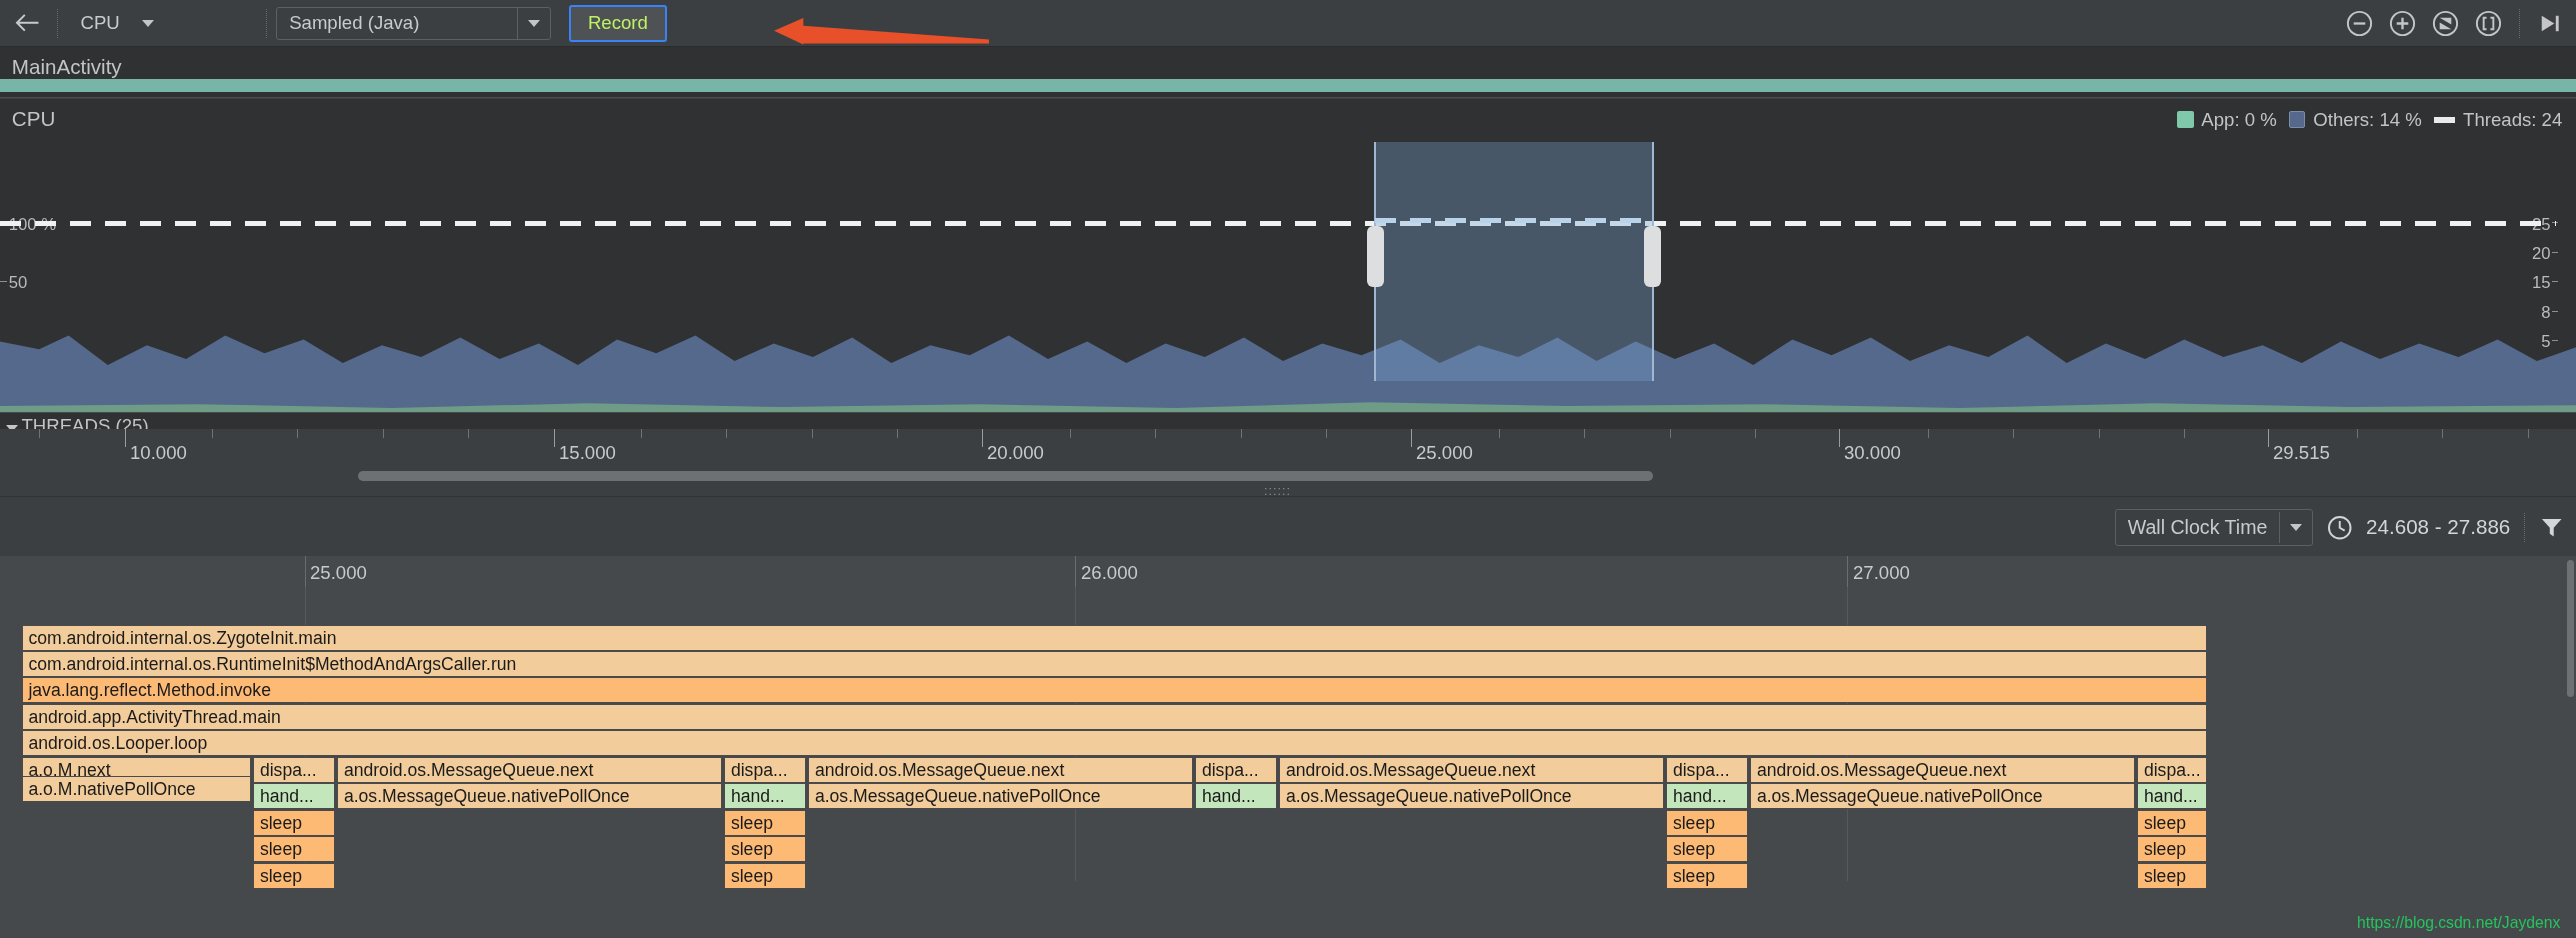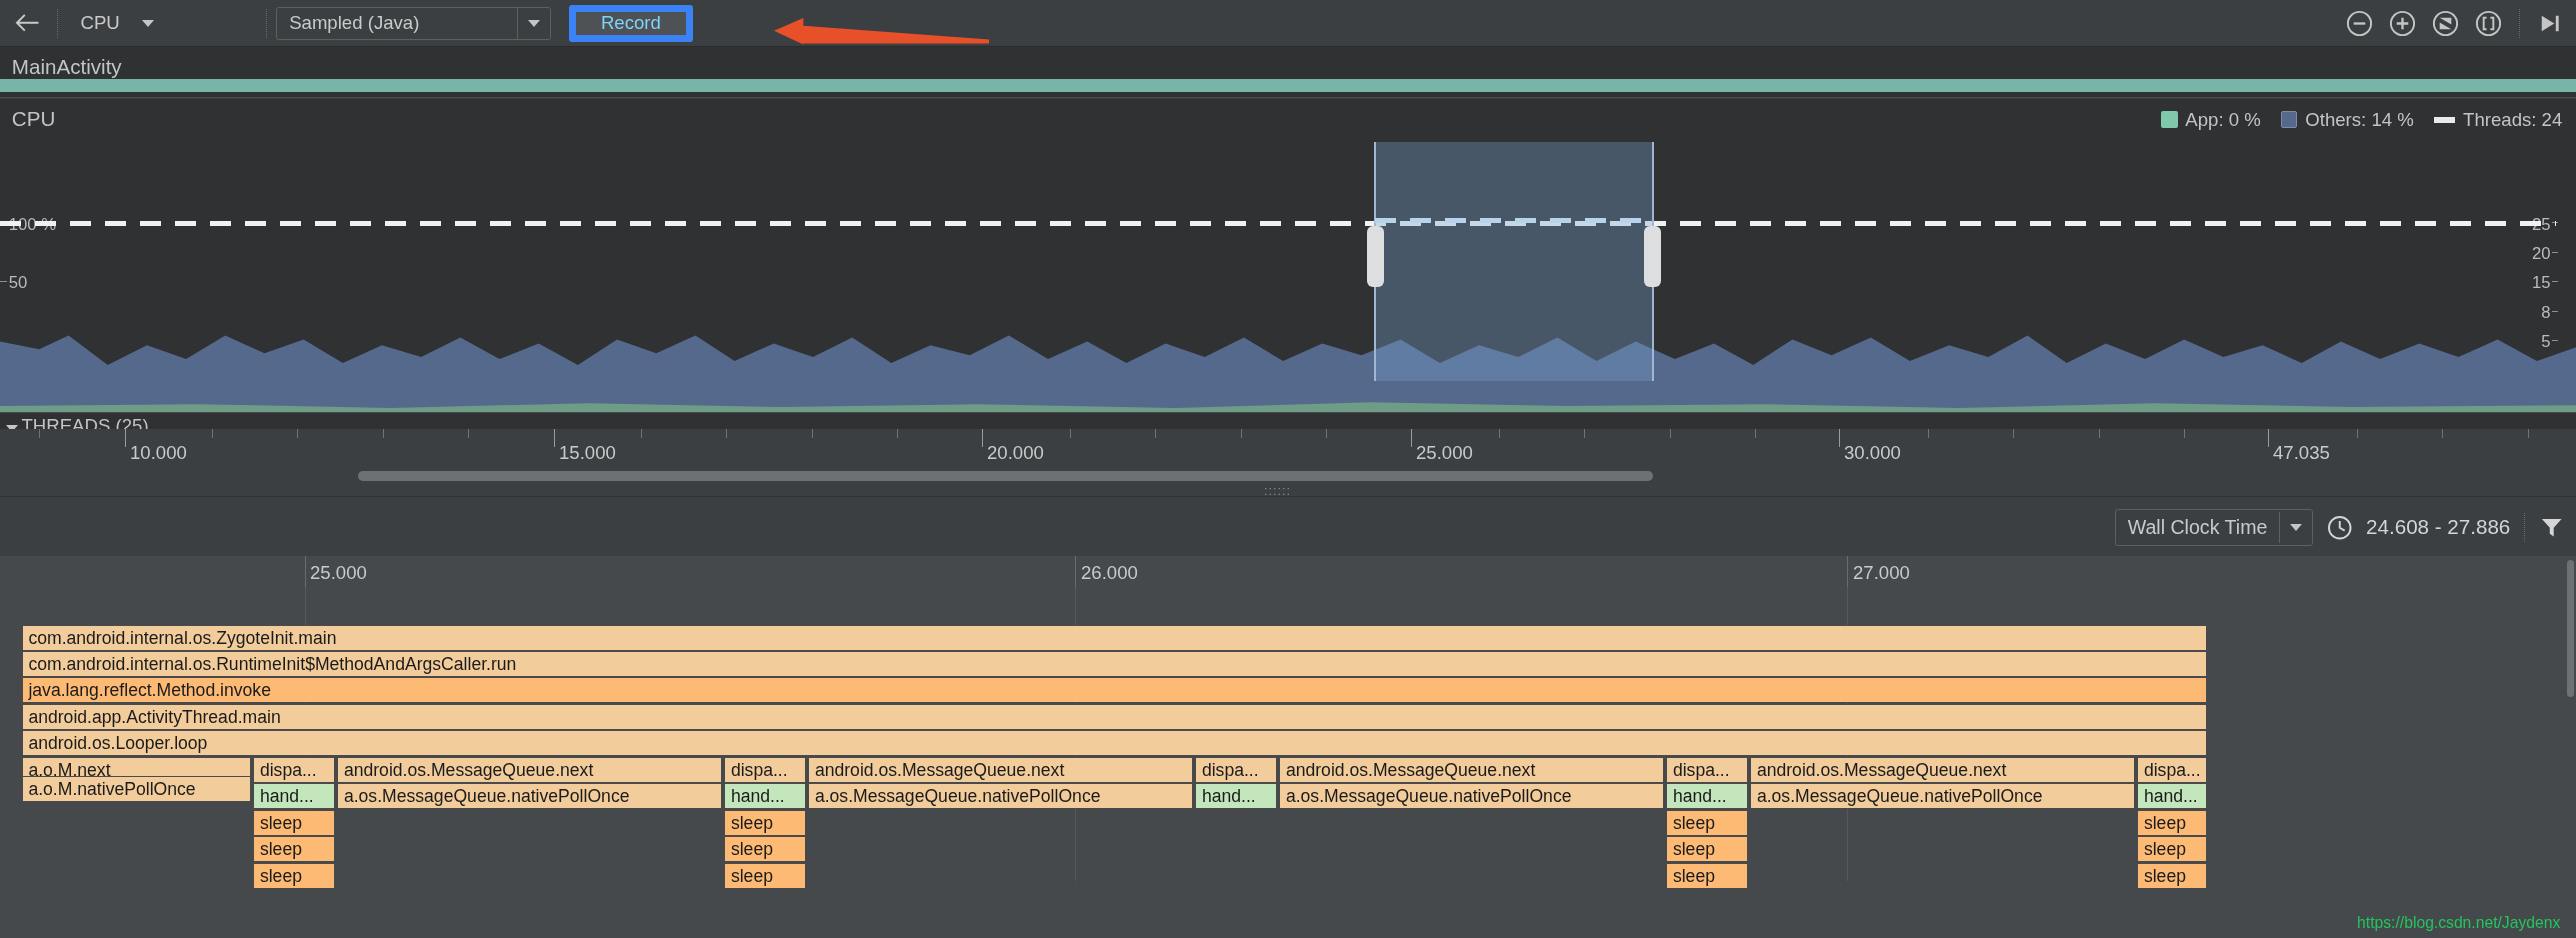--- a/index.html
+++ b/index.html
@@ -36,23 +36,23 @@
   .combo .combo-arrow {
     width: 33px; height: 31px; border-left: 1px solid #5e6060;
     display: flex; align-items: center; justify-content: center;
   }
   .caret { width: 0; height: 0; border-left: 6.9px solid transparent; border-right: 6.9px solid transparent; border-top: 7.8px solid #c3c5c6; }
   #combo-cpu { width: 194px; margin-left: 5.9px; border-color: transparent; }
   #combo-cpu .combo-arrow { border-left: none; }
   #combo-trace { width: 275px; margin-left: 5.9px; }
   #combo-trace .combo-label { flex: 1; }
   #btn-record {
-    margin-left: 17.6px; height: 37px; padding: 0 25px;
-    background: #4e5254; border: 7px solid #3b82f6; border-radius: 2.9px;
-    color: #7dd3fc; font-size: 18.6px; cursor: pointer;
+    margin-left: 17.6px; height: 37px; padding: 0 17px;
+    background: #4e5254; border: 2px solid #3b82f6; border-radius: 2.9px;
+    color: #bef264; font-size: 18.6px; cursor: pointer;
   }
   #toolbar-right {
     position: absolute; right: 9.8px; top: 0; height: 47px;
     display: flex; align-items: center; gap: 9.8px;
   }
   .ticon { width: 33px; height: 33px; display: flex; align-items: center; justify-content: center; cursor: pointer; }
 
   
   #rec-arrow { position: absolute; left: 774px; top: 17.6px; width: 215px; height: 27.4px; pointer-events: none; }
 
@@ -71,21 +71,21 @@
   }
   #activity-underline { position: absolute; left:0; bottom:0; width:2576px; height:1px; background:#4a4d4f; }
 
   
   #cpu-panel {
     position: absolute; left: 0; top: 99px; width: 2576px; height: 313px;
     background: #2f3133; overflow: hidden;
   }
   #cpu-title { position: absolute; left: 11.8px; top: 7.8px; color: #c2c4c5; font-size: 20.6px; }
   #cpu-legend {
-    position: absolute; right: 13.7px; top: 9.8px; display: flex; align-items: center; gap: 20px;
+    position: absolute; right: 13.7px; top: 9.8px; display: flex; align-items: center; gap: 12px;
     color: #c2c4c5; font-size: 18.6px; white-space: nowrap;
   }
   .lg-item { display: flex; align-items: center; gap: 7.8px; }
   .lg-swatch { width: 16.7px; height: 16.7px; border-radius: 2px; }
   .lg-dash { width: 21.5px; height: 5.9px; background: #e8eaec;
              background-image: linear-gradient(90deg,#e8eaec 0 7.8px, transparent 7.8px 11.8px, #e8eaec 11.8px 21.5px); }
 
   .axis-left { position: absolute; left: 0; color: #b9bbbc; font-size: 16.7px; }
   .axis-right { position: absolute; right: 25.5px; color: #b9bbbc; font-size: 16.7px; text-align: right; }
   .tickmark-l { position: absolute; left: 0; width: 6.9px; height: 1px; background: #8d8f90; }
@@ -328,21 +328,21 @@
     <div class="rlabel" style="left: 130px;">10.000</div>
     <div class="rtick major" style="left: 554px;"></div>
     <div class="rlabel" style="left: 559px;">15.000</div>
     <div class="rtick major" style="left: 982px;"></div>
     <div class="rlabel" style="left: 987px;">20.000</div>
     <div class="rtick major" style="left: 1411px;"></div>
     <div class="rlabel" style="left: 1416px;">25.000</div>
     <div class="rtick major" style="left: 1839px;"></div>
     <div class="rlabel" style="left: 1844px;">30.000</div>
     <div class="rtick major" style="left: 2268px;"></div>
-    <div class="rlabel" style="left: 2273px;">47.035</div>
+    <div class="rlabel" style="left: 2273px;">29.515</div>
     <div class="rtick minor" style="left: 39px;"></div>
     <div class="rtick minor" style="left: 212px;"></div>
     <div class="rtick minor" style="left: 297px;"></div>
     <div class="rtick minor" style="left: 383px;"></div>
     <div class="rtick minor" style="left: 468px;"></div>
     <div class="rtick minor" style="left: 641px;"></div>
     <div class="rtick minor" style="left: 726px;"></div>
     <div class="rtick minor" style="left: 812px;"></div>
     <div class="rtick minor" style="left: 897px;"></div>
     <div class="rtick minor" style="left: 1070px;"></div>

